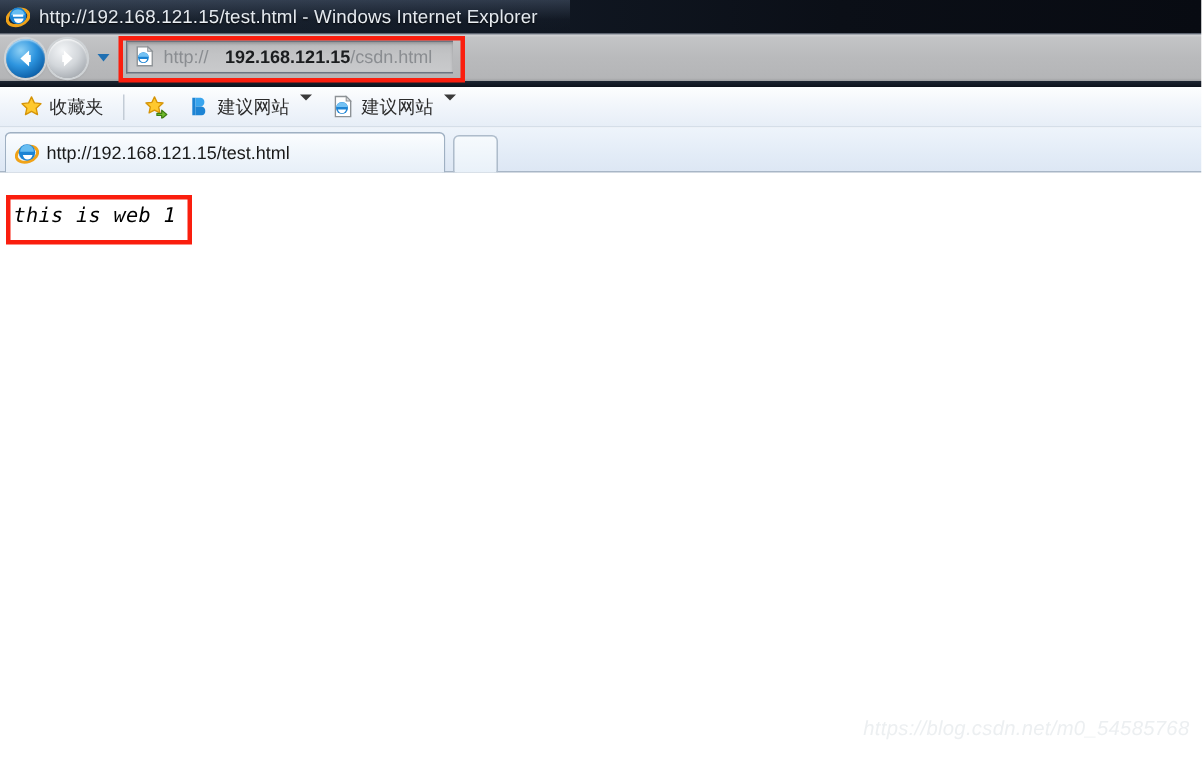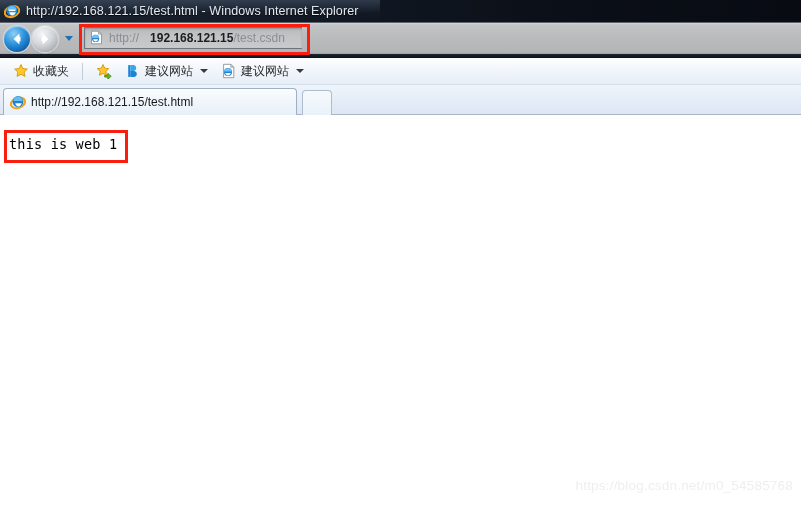--- a/index.html
+++ b/index.html
@@ -80,21 +80,21 @@
   .favbar{
     position:absolute; left:0; top:54px; width:801px; height:4px;
     background:linear-gradient(to bottom,#1d2531,#0d121b);
   }
   .favrow{
     position:absolute; left:0; top:58px; width:801px; height:27px;
     background:linear-gradient(to bottom,#fdfefe 0%, #f2f6fb 45%, #e7eef7 100%);
     display:flex; align-items:center; padding-left:8px; gap:3px;
     border-bottom:1px solid #d5dee8;
   }
-  .fav-item{ display:flex; align-items:center; gap:4px; padding:2px 5px; border-radius:2px; }
+  .fav-item{ display:flex; align-items:flex-start; gap:4px; padding:2px 5px; border-radius:2px; }
   .fav-label{ font-size:12px; color:#2b2b2b; white-space:nowrap; }
   .fav-sep{ width:1px; height:17px; background:#c3ccd6; margin:0 5px; }
   .caret-dn{
     width:0;height:0;border-left:4px solid transparent;border-right:4px solid transparent;
     border-top:4.5px solid #3a3a3a; margin-left:3px;
   }
   .icon16{ width:16px;height:16px; flex:none; display:block; }
 
   
   .tabrow{
@@ -112,21 +112,21 @@
   .tab-title{ font-size:12px; color:#1a1a1a; white-space:nowrap; overflow:hidden; }
   .newtab{
     position:absolute; left:302px; top:5px; width:30px; height:25px;
     background:linear-gradient(to bottom,#f6fafd,#e9f1f9);
     border:1px solid #aebccb; border-bottom:none;
     border-top-left-radius:4px; border-top-right-radius:4px;
   }
 
   
   .content{
-    position:absolute; left:0; top:116px; width:801px; height:387px; background:#ffffff;
+    position:absolute; left:0; top:116px; width:801px; height:387px; background:#ffffff;font-style:italic;
   }
   .annot-body{
     position:absolute; left:4px; top:14px; width:124px; height:33px;
     border:3px solid #fa1e0e; background:#fff;
   }
   .page-text{
     position:absolute; left:9px; top:20px;
     font-family:"DejaVu Sans Mono","Liberation Mono",monospace;
     font-size:13.5px; color:#000; white-space:nowrap; letter-spacing:.2px;
   }
@@ -173,21 +173,21 @@
       <div class="addrbar">
         <span class="addr-favicon">
           <svg width="15" height="15" viewBox="0 0 15 15">
             <path d="M2.5 1.2h7l3 3v9.6h-10z" fill="#ffffff" stroke="#8d9296" stroke-width="0.9"></path>
             <path d="M9.5 1.2v3h3z" fill="#d9dde0" stroke="#8d9296" stroke-width="0.7"></path>
             <circle cx="6.6" cy="8.4" r="3.6" fill="#1d84d4"></circle>
             <path d="M3.2 7.9h6.9a3.5 3.5 0 0 0-6.9 0z" fill="#74c2f4"></path>
             <path d="M4.1 9.3h5c-.4 1.4-1.4 2.2-2.5 2.2s-2.1-.8-2.5-2.2z" fill="#fff"></path>
           </svg>
         </span>
-        <span class="addr-text"><span class="dim">http://</span><b>192.168.121.15</b><span class="dim">/test.csdn</span></span>
+        <span class="addr-text"><span class="dim">http://</span><b>192.168.121.15</b><span class="dim">/csdn.html</span></span>
       </div>
     </div>
   </div>
 
   <div class="annot-addr"></div>
 
   <div class="favbar"></div>
 
   <div class="favrow">
     <div class="fav-item">

